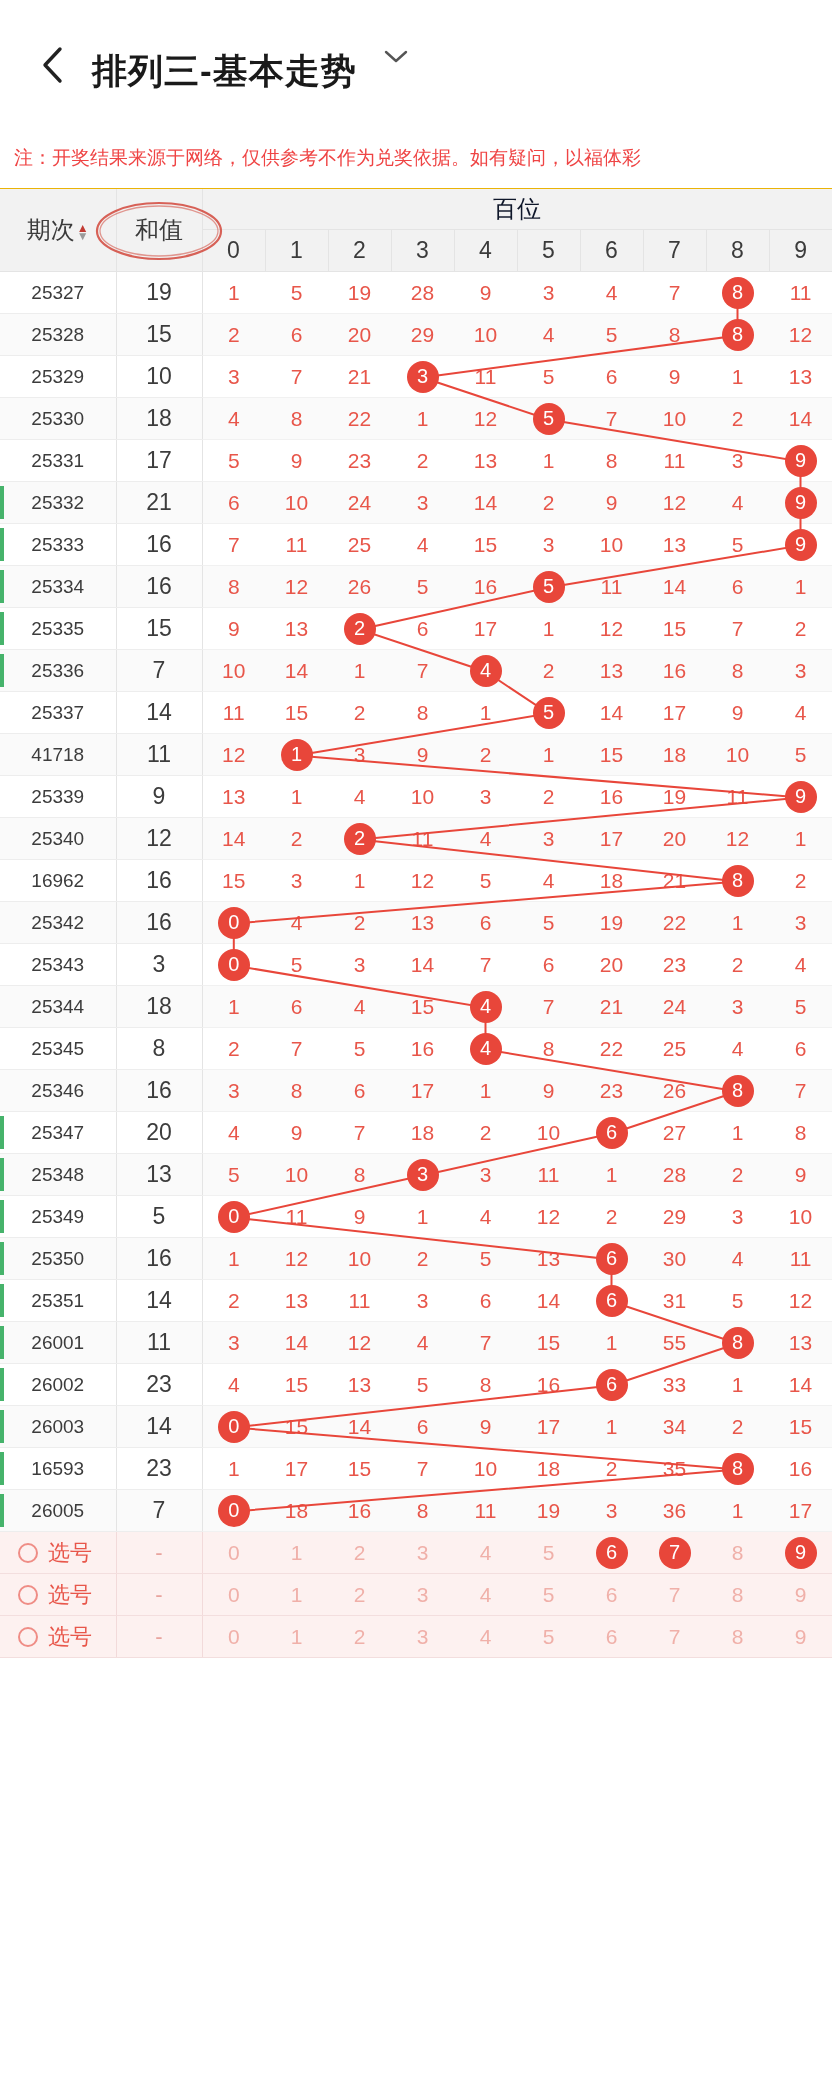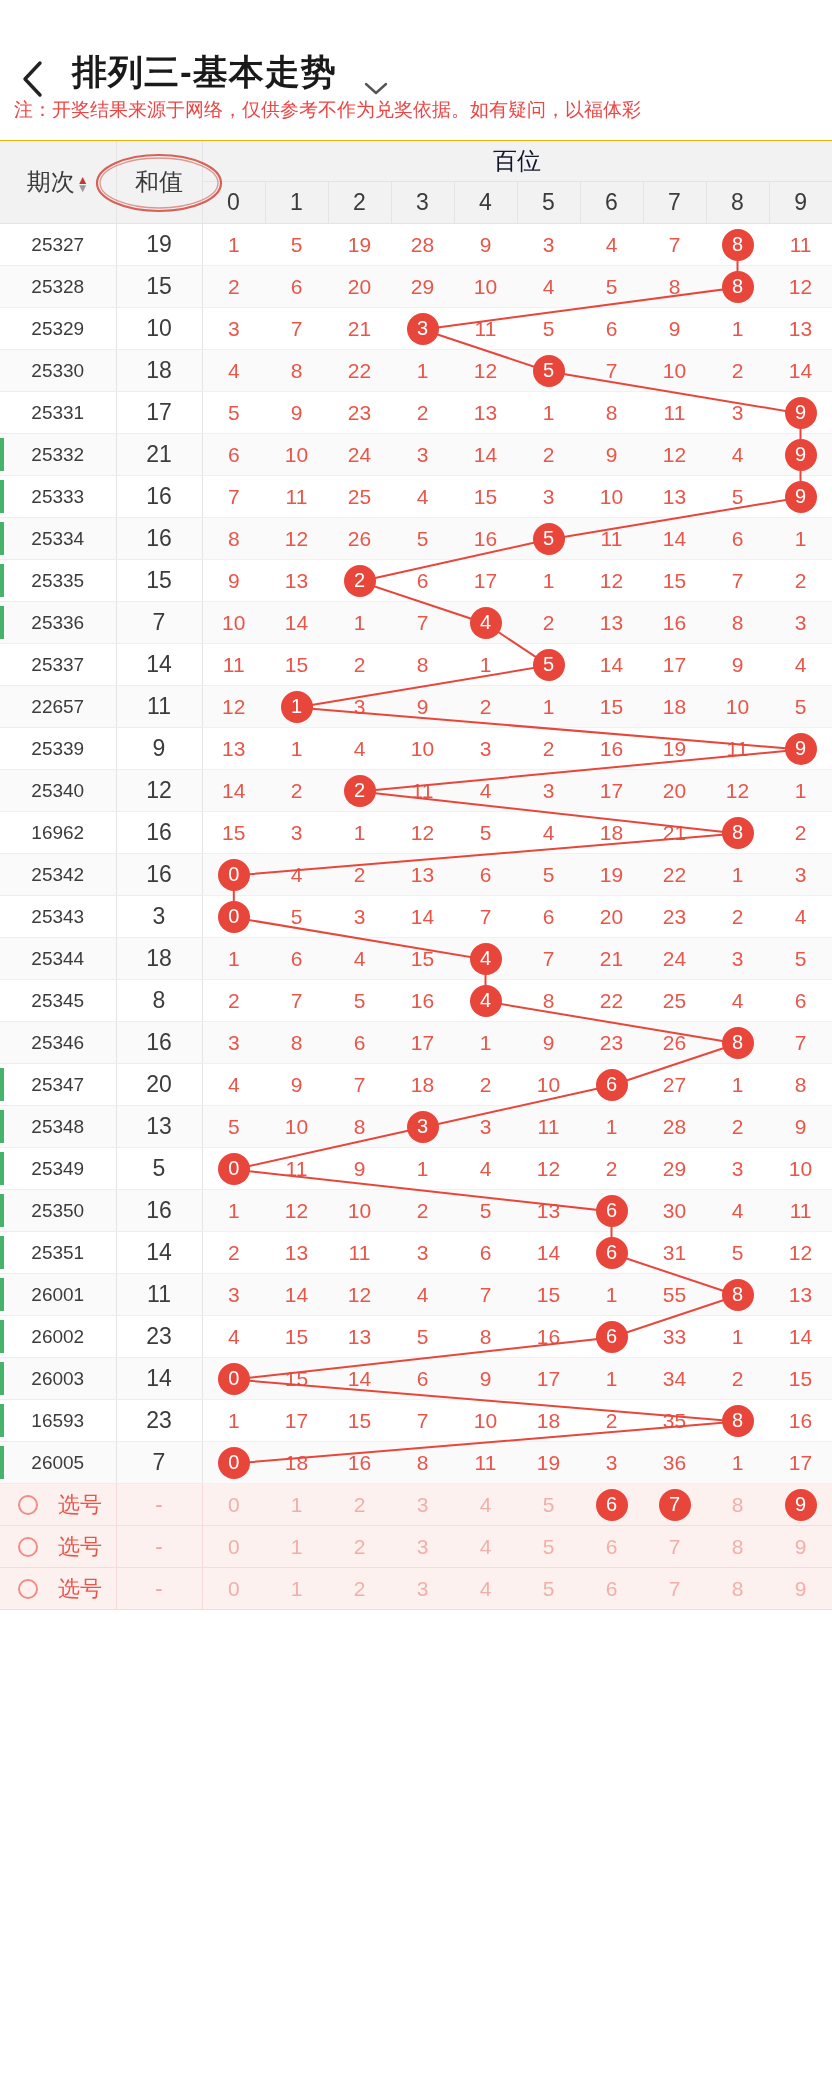--- a/index.html
+++ b/index.html
@@ -9,23 +9,24 @@
     font-family:"Liberation Sans","DejaVu Sans",sans-serif;
     color:#333;
     -webkit-font-smoothing:antialiased;
   }
   .page{width:832px;position:relative;overflow:hidden;}
 
   
   .header{
     height:96px;
     display:flex;
-    align-items:flex-end;
-    padding:0 16px;
+    align-items:flex-start;
+    padding:0 36px;
     box-sizing:border-box;
+    margin-top:48px;
   }
   .back-icon{
     width:34px;height:34px;
     display:flex;align-items:center;justify-content:center;
     margin-right:22px;
     cursor:pointer;
   }
   .back-icon svg{display:block;}
   .page-title{
     font-size:35px;
@@ -152,21 +153,21 @@
     background:#fdf1f0;
     border-right:1px solid #f2dada;
     font-size:22px;
     color:#e8564a;
   }
   .pick-label{
     display:flex;
     align-items:center;
     justify-content:flex-start;
     padding-left:18px;
-    gap:20px;
+    gap:10px;
   }
   .pick-circle{
     width:20px;height:20px;border-radius:50%;
     border:2px solid #ef8d86;
     box-sizing:border-box;
     flex:0 0 auto;
   }
   .pick-dash{font-size:22px;color:#e8a49e;}
   .pick-num{
     height:41px;
@@ -397,21 +398,21 @@
             <td class="num-cell"><span>2</span></td>
             <td class="num-cell"><span>8</span></td>
             <td class="num-cell"><span>1</span></td>
             <td class="num-cell"><span class="ball">5</span></td>
             <td class="num-cell"><span>14</span></td>
             <td class="num-cell"><span>17</span></td>
             <td class="num-cell"><span>9</span></td>
             <td class="num-cell"><span>4</span></td>
           </tr>
           <tr class="alt">
-            <td class="issue-cell"><span>22657</span></td>
+            <td class="issue-cell"><span>41718</span></td>
             <td class="sum-cell">11</td>
             <td class="num-cell"><span>12</span></td>
             <td class="num-cell"><span class="ball">1</span></td>
             <td class="num-cell"><span>3</span></td>
             <td class="num-cell"><span>9</span></td>
             <td class="num-cell"><span>2</span></td>
             <td class="num-cell"><span>1</span></td>
             <td class="num-cell"><span>15</span></td>
             <td class="num-cell"><span>18</span></td>
             <td class="num-cell"><span>10</span></td>

